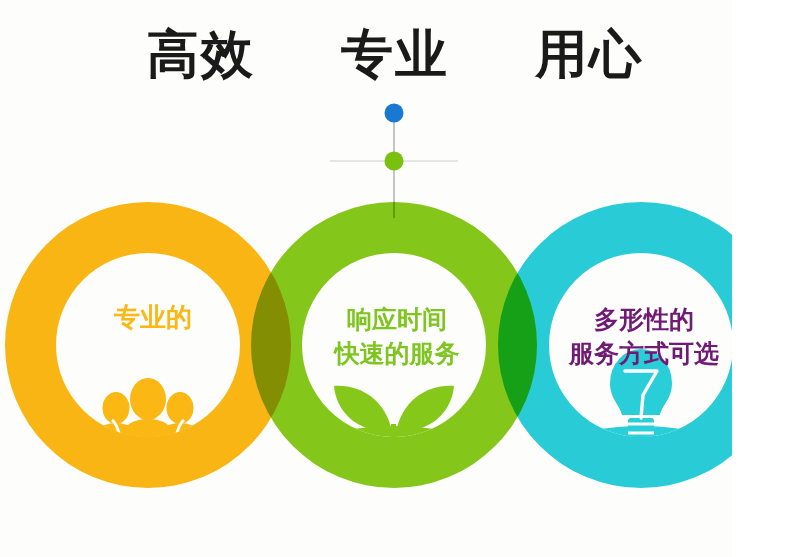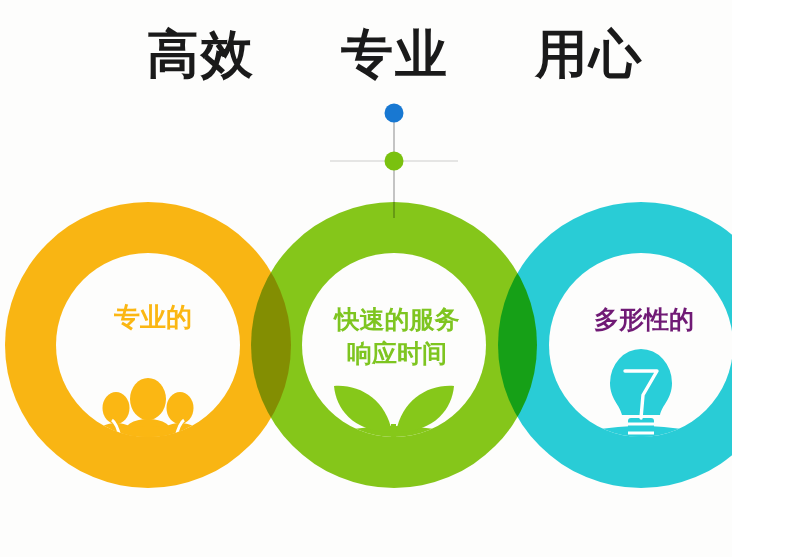--- a/index.html
+++ b/index.html
@@ -185,21 +185,22 @@
       <line x1="628" y1="424" x2="654" y2="424" stroke="#ffffff" stroke-width="3"></line>
       <line x1="628" y1="433" x2="654" y2="433" stroke="#ffffff" stroke-width="3"></line>
     </g>
   </svg>
 
   <div class="circle-text ct-orange">
     <span class="line">专业的</span>
   </div>
 
   <div class="circle-text ct-green">
+    <span class="line">响应时间</span>
     <span class="line">快速的服务</span>
-    <span class="line">响应时间</span>
   </div>
 
   <div class="circle-text ct-cyan">
     <span class="line">多形性的</span>
+    <span class="line">服务方式可选</span>
   </div>
 
 </div>
 
 </body></html>

